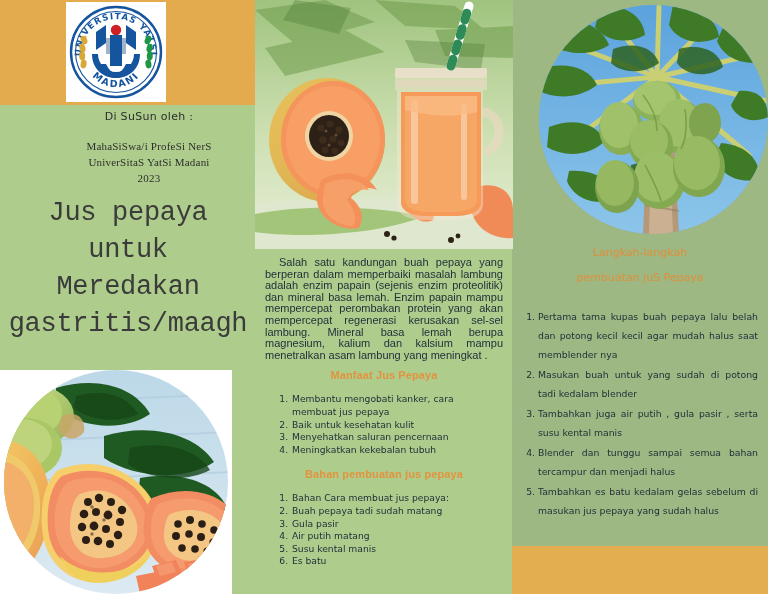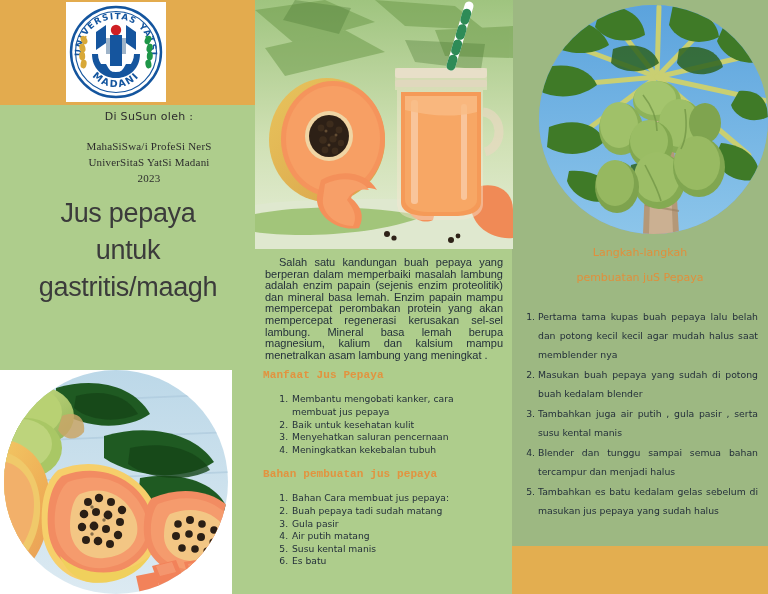--- a/index.html
+++ b/index.html
@@ -86,21 +86,21 @@
     font-family: Liberation Serif, serif;
   }
   .main-title {
     position: absolute;
     left: 4px; top: 195px;
     width: 248px;
     text-align: center;
     color: #3b3b3b;
     font-size: 27px;
     line-height: 37px;
-    font-family: Liberation Sans, sans-serif;
+    font-family: Liberation Mono, monospace;
     letter-spacing: -.3px;
   }
 
   
   .img-juice {
     position: absolute;
     left: 255px; top: 0;
     width: 258px; height: 249px;
     overflow: hidden;
     background: #8fb66a;
@@ -132,25 +132,26 @@
   .para {
     font-size: 11px;
     line-height: 11.6px;
     color: #24303a;
     text-align: justify;
     text-indent: 14px;
     font-family: Liberation Sans, sans-serif;
     margin: 2px 2px 0 2px;
   }
   .sec-head {
+    text-align: center;
     color: #e2933f;
     font-size: 11px;
     font-weight: bold;
     margin: 8px 0 1px 0;
-    font-family: Liberation Mono, monospace;
+    font-family: Liberation Sans, sans-serif;
     letter-spacing: .1px;
   }
   ol.numlist {
     margin: 12px;
     padding: 0 2px 0 16px;
     list-style-position: outside;
     list-style-type: decimal;
   }
   ol.numlist li {
     font-size: 9.2px;
@@ -253,20 +254,21 @@
   <div class="credits">
     <div class="line-lead">Di SuSun oleh :</div>
     <div class="line">MahaSiSwa/i ProfeSi NerS</div>
     <div class="line">UniverSitaS YatSi Madani</div>
     <div class="line">2023</div>
   </div>
 
   <div class="main-title">
     <div>Jus pepaya</div>
     <div>untuk</div>
+    <div>Meredakan</div>
     <div>gastritis/maagh</div>
   </div>
 
   <div class="img-juice">
     <svg width="258" height="249" viewBox="0 0 258 249">
       <defs>
         <linearGradient id="bgLeaf" x1="0" y1="0" x2="0" y2="1">
           <stop offset="0%" stop-color="#9fc47f"></stop>
           <stop offset="55%" stop-color="#cfe0b3"></stop>
           <stop offset="100%" stop-color="#e6eed8"></stop>
@@ -447,21 +449,21 @@
   </div>
 
   <div class="right-head">
     <div>Langkah-langkah</div>
     <div>pembuatan juS Pepaya</div>
   </div>
 
   <div class="right-steps">
     <ol class="steplist">
       <li>Pertama tama kupas buah pepaya lalu belah dan potong kecil kecil agar mudah halus saat memblender nya</li>
-      <li>Masukan buah pepaya yang sudah di potong buah kedalam blender</li>
+      <li>Masukan buah untuk yang sudah di potong tadi kedalam blender</li>
       <li>Tambahkan juga air putih , gula pasir , serta susu kental manis</li>
       <li>Blender dan tunggu sampai semua bahan tercampur dan menjadi halus</li>
       <li>Tambahkan es batu kedalam gelas sebelum di masukan jus pepaya yang sudah halus</li>
     </ol>
   </div>
 
   <div class="img-sliced">
     <svg width="232" height="224" viewBox="0 0 232 224">
       <rect width="232" height="224" fill="#ffffff"></rect>
 

